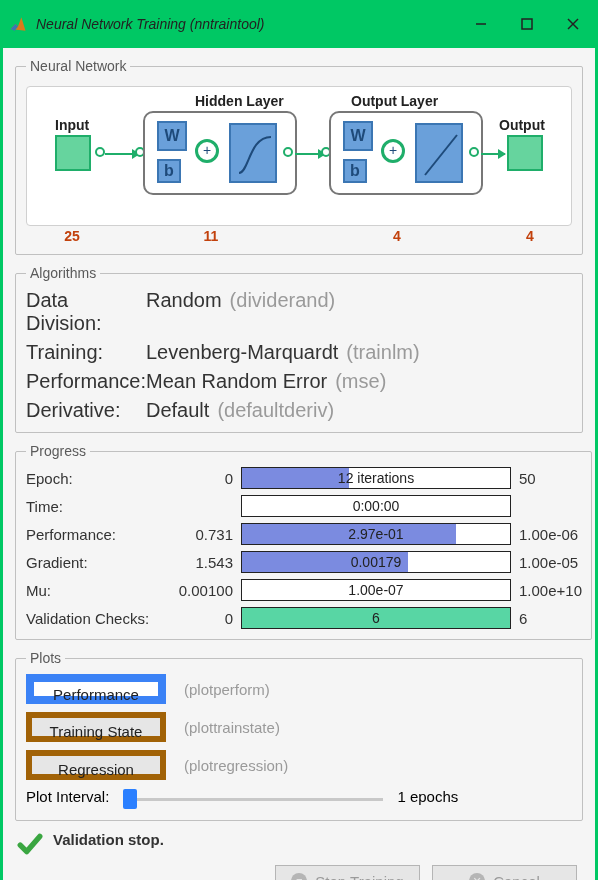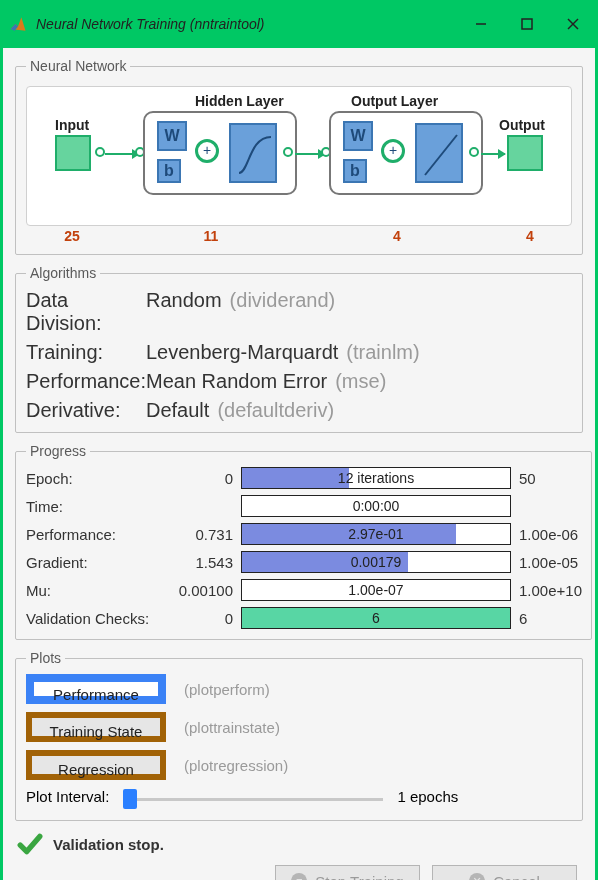--- a/index.html
+++ b/index.html
@@ -32,21 +32,21 @@
   
   .plotbtn-row { display:flex; align-items:center; margin-bottom:8px; }
   .plotbtn { width:140px; height:30px; background:#e6e6e6; border:6px solid #a16207; font-size:15px; color:#222; text-align:center; line-height:28px; }
   .plotbtn.selected { background:#fff; border:8px solid #3b82f6; line-height:26px; }
   .plothint { color:#9a9a9a; margin-left:18px; font-size:15px; }
   .interval-row { display:flex; align-items:flex-start; margin-top:8px; font-size:15px; }
   .slider { flex:0 0 260px; height:22px; position:relative; margin:0 14px; }
   .slider .track { position:absolute; left:0; right:0; top:10px; height:3px; background:#c8c8c8; }
   .slider .thumb { position:absolute; top:1px; width:14px; height:20px; background:#2a7fff; border-radius:2px; }
 
-  .status-row { display:flex; align-items:center; margin:10px 2px 4px 2px; font-size:15px; font-weight:bold; color:#333; }
+  .status-row { display:flex; align-items:flex-start; margin:10px 2px 4px 2px; font-size:15px; font-weight:bold; color:#333; }
   .check { width:26px; height:26px; margin-right:10px; }
 
   .bottom-btns { display:flex; justify-content:flex-end; gap:12px; padding:4px 6px 0 0; }
   .bbtn { width:145px; height:32px; background:#e6e6e6; border:1px solid #b5b5b5; color:#9a9a9a; display:flex; align-items:center; justify-content:center; gap:8px; font-size:15px; }
   .bbtn .bbicon { width:16px; height:16px; border-radius:50%; background:#b5b5b5; display:flex; align-items:center; justify-content:center; color:#e6e6e6; font-size:11px; }
 
   
   .nb { position:absolute; background:#6aa0da; border:2px solid #3b76b3; }
   .nb.grn { background:#66d49e; border:2px solid #1fae6a; }
   .nb.txt { display:flex; align-items:center; justify-content:center; font-weight:bold; color:#1e4a7a; font-size:16px; }

